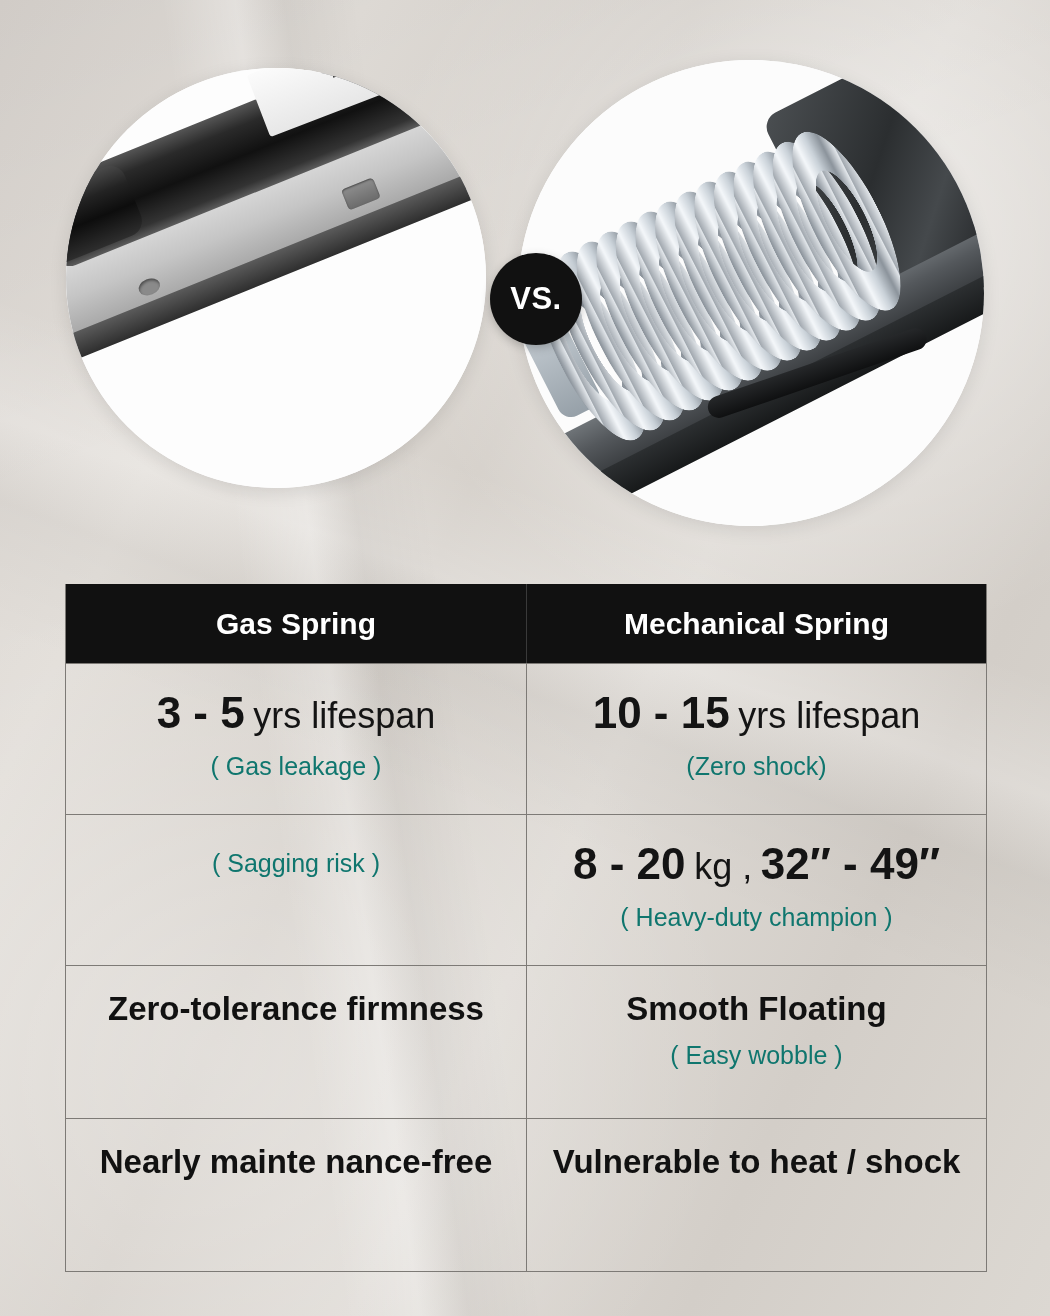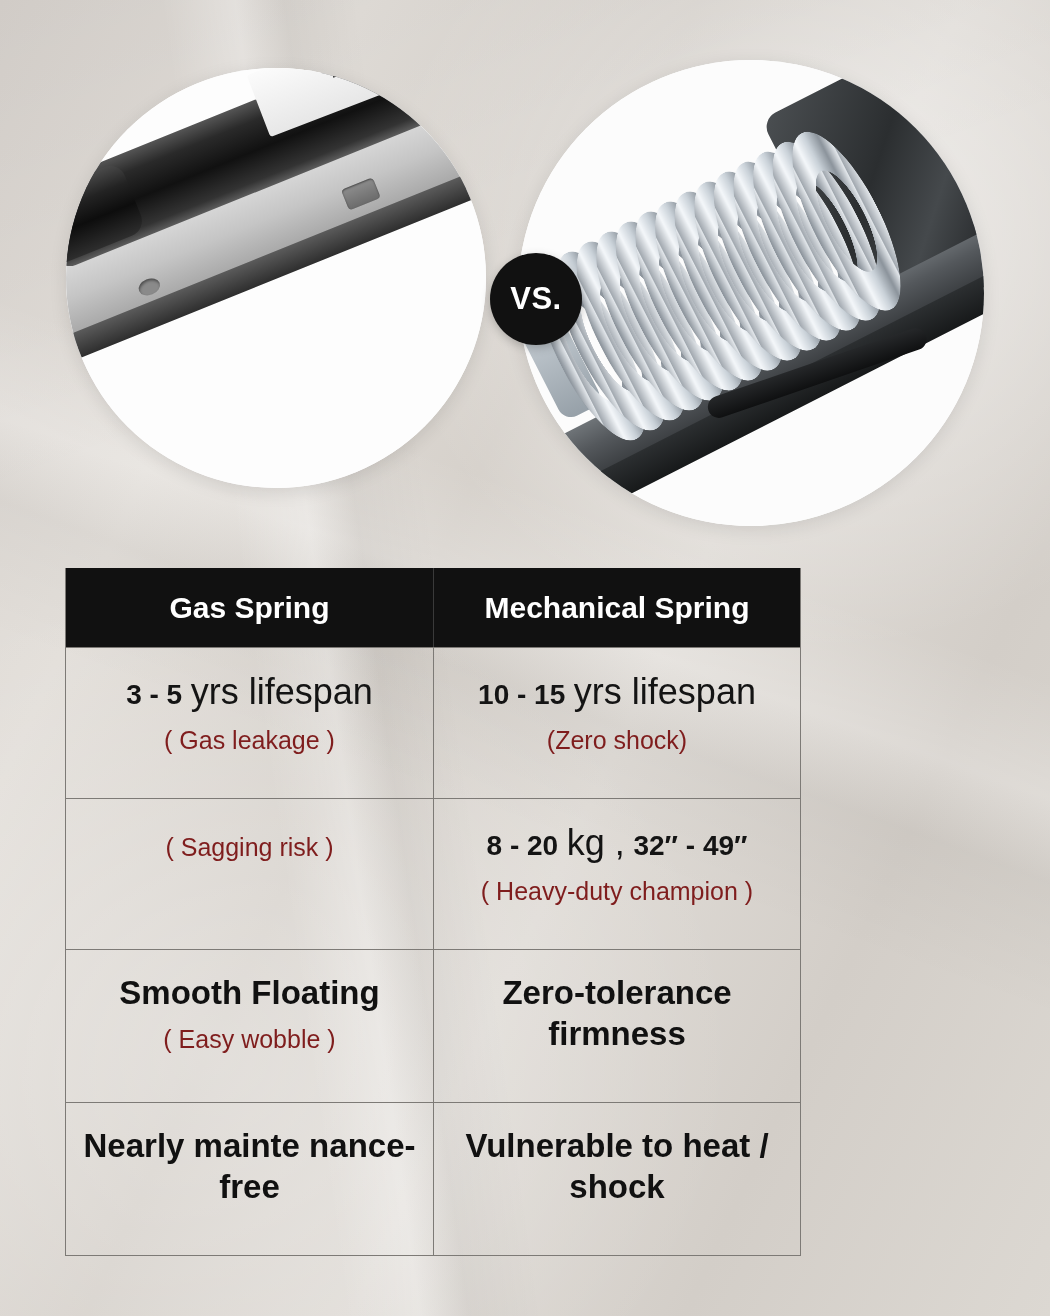--- a/index.html
+++ b/index.html
@@ -256,22 +256,22 @@
     font-weight: bold;
     letter-spacing: 0.5px;
     z-index: 5;
     box-shadow: 0 3px 10px rgba(0,0,0,0.22);
   }
 
   
   .table {
     position: absolute;
     left: 65px;
-    top: 568px;
-    width: 736px;
+    top: 584px;
+    width: 922px;
     border: 1px solid #7d7a76;
     border-top: none;
     box-sizing: border-box;
   }
   .t-head {
     display: flex;
     background: #111111;
   }
   .t-head .cell {
     flex: 1 1 50%;
@@ -299,31 +299,31 @@
   }
   .t-row .cell + .cell { border-left: 1px solid #7d7a76; }
 
   .line-main {
     font-size: 31px;
     line-height: 1.22;
     color: #141414;
     white-space: nowrap;
   }
   .line-main .big {
-    font-size: 28px;
+    font-size: 44px;
     font-weight: bold;
   }
   .line-main .mid {
     font-size: 36px;
     font-weight: normal;
   }
   .line-sub {
     font-size: 25px;
     margin-top: 12px;
-    color: #7f1d1d;
+    color: #0f766e;
   }
   .bold-main {
     font-size: 33px;
     font-weight: bold;
     line-height: 1.25;
     color: #111;
   }
   .row-h1 { height: 150px; }
   .row-h2 { height: 150px; }
   .row-h3 { height: 152px; }
@@ -422,27 +422,27 @@
           <span class="big">8 - 20</span>
           <span class="mid">kg ,</span>
           <span class="big">32″ - 49″</span>
         </div>
         <div class="line-sub">( Heavy-duty champion )</div>
       </div>
     </div>
 
     <div class="t-row row-h3">
       <div class="cell">
+        <div class="bold-main">Zero-tolerance firmness</div>
+        <div class="line-sub"></div>
+      </div>
+      <div class="cell">
         <div class="bold-main">Smooth Floating</div>
         <div class="line-sub">( Easy wobble )</div>
       </div>
-      <div class="cell">
-        <div class="bold-main">Zero-tolerance firmness</div>
-        <div class="line-sub"></div>
-      </div>
     </div>
 
     <div class="t-row row-h4">
       <div class="cell">
         <div class="bold-main">Nearly mainte nance-free</div>
       </div>
       <div class="cell">
         <div class="bold-main">Vulnerable to heat / shock</div>
       </div>
     </div>

